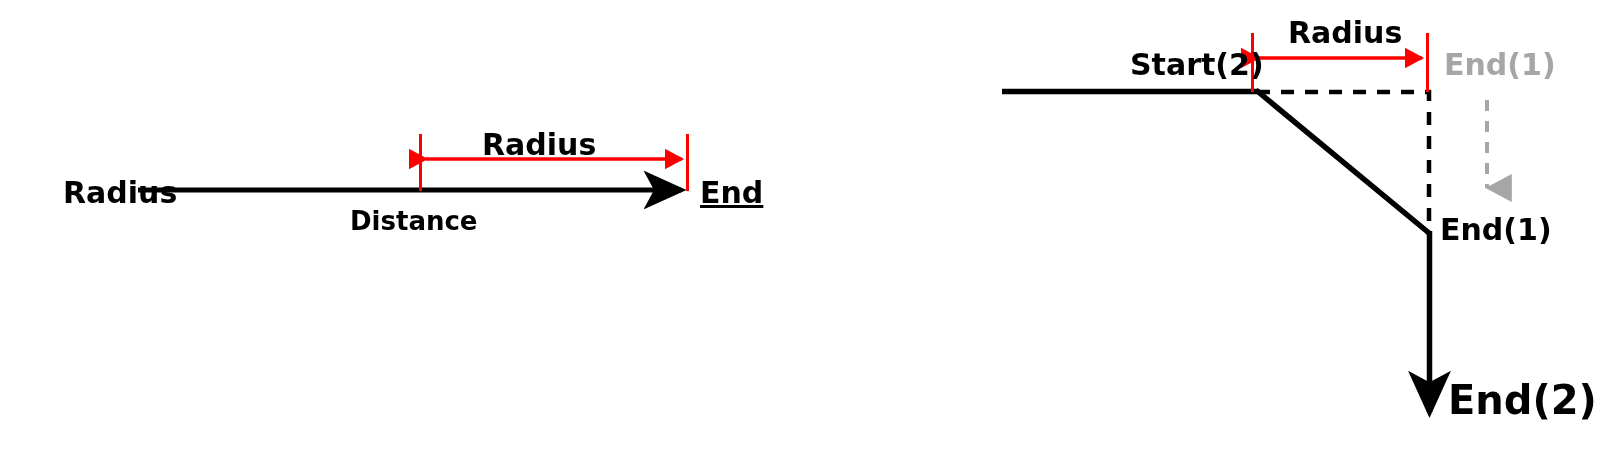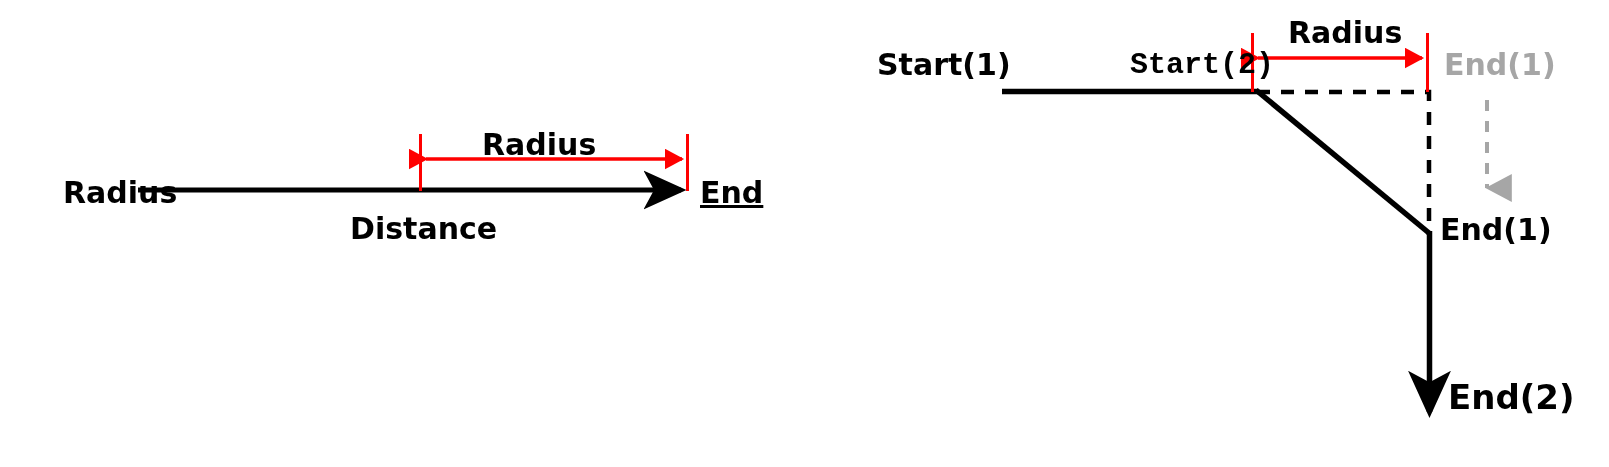--- a/index.html
+++ b/index.html
@@ -83,27 +83,26 @@
       <line x1="1258" y1="58" x2="1422" y2="58" stroke="#ff0000" stroke-width="3.5" marker-start="url(#arrow-red-start)" marker-end="url(#arrow-red-end)"></line>
     </g>
   </svg>
 
   <div class="lbl" style="left:63px; top:178px; font-size:30px;">Radius</div>
 
   <div class="lbl" style="left:700px; top:178px; font-size:30px;text-decoration:underline;">End</div>
 
   <div class="lbl" style="left:482px; top:130px; font-size:30px;">Radius</div>
 
-  <div class="lbl" style="left:350px; top:214px; font-size:30px;">Distance</div>
+  <div class="lbl" style="left:350px; top:208px; font-size:26px;">Distance</div>
 
-  <div class="lbl" style="left:877px; top:50px; font-size:30px;">Start(1)</div>
 
-  <div class="lbl" style="left:1130px; top:50px; font-size:30px;font-family:Liberation Mono, monospace;">Start(2)</div>
+  <div class="lbl" style="left:1130px; top:50px; font-size:30px;">Start(2)</div>
 
   <div class="lbl" style="left:1288px; top:18px; font-size:30px;">Radius</div>
 
   <div class="lbl lbl-grey" style="left:1444px; top:50px; font-size:30px;">End(1)</div>
 
   <div class="lbl" style="left:1440px; top:215px; font-size:30px;">End(1)</div>
 
-  <div class="lbl" style="left:1448px; top:380px; font-size:34px;text-align:right;">End(2)</div>
+  <div class="lbl" style="left:1448px; top:380px; font-size:40px;text-align:right;">End(2)</div>
 
 </div>
 
 </body></html>

